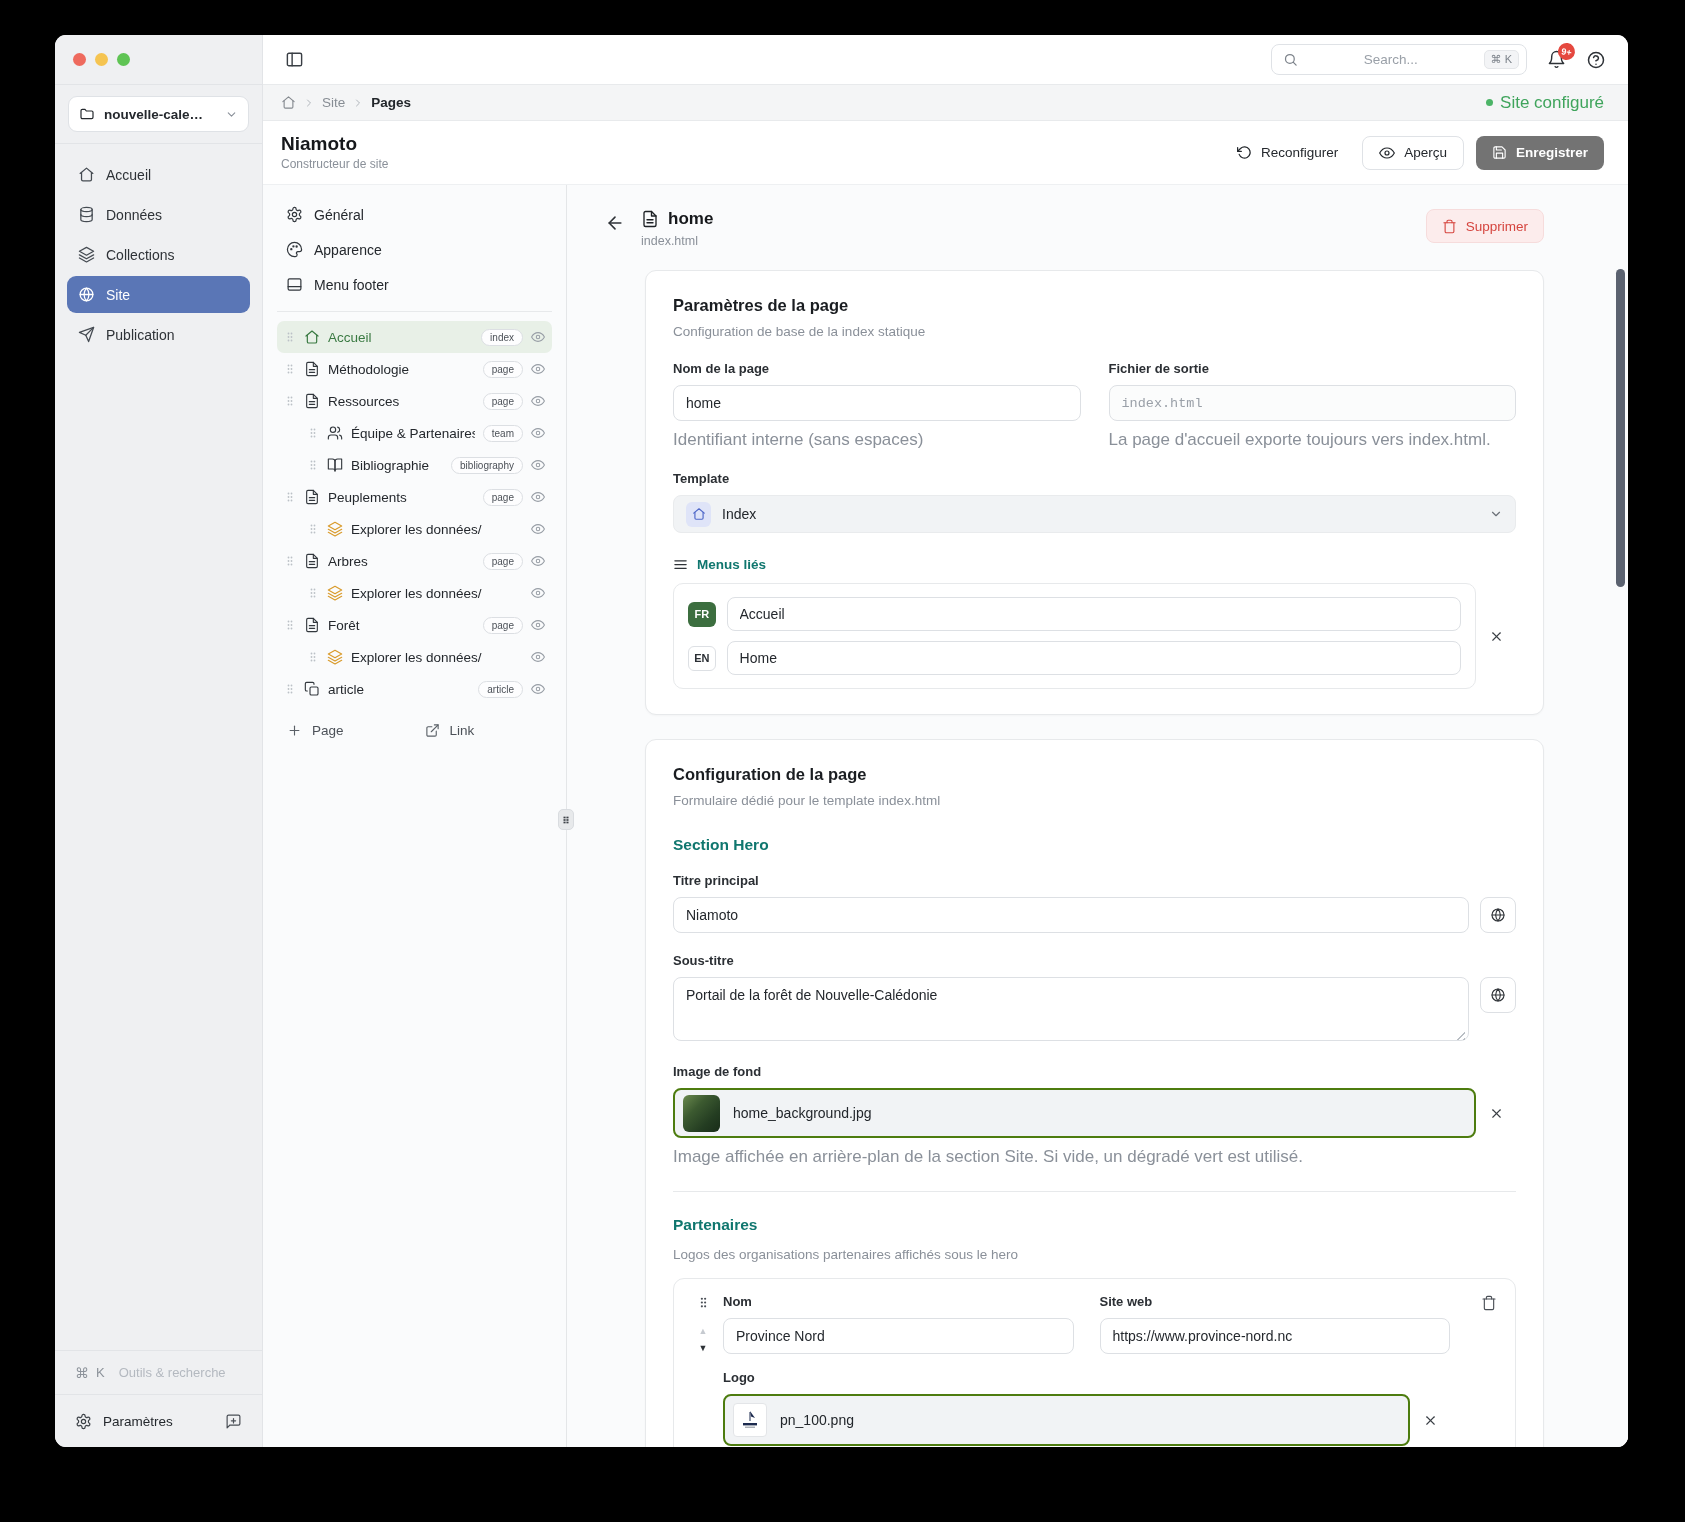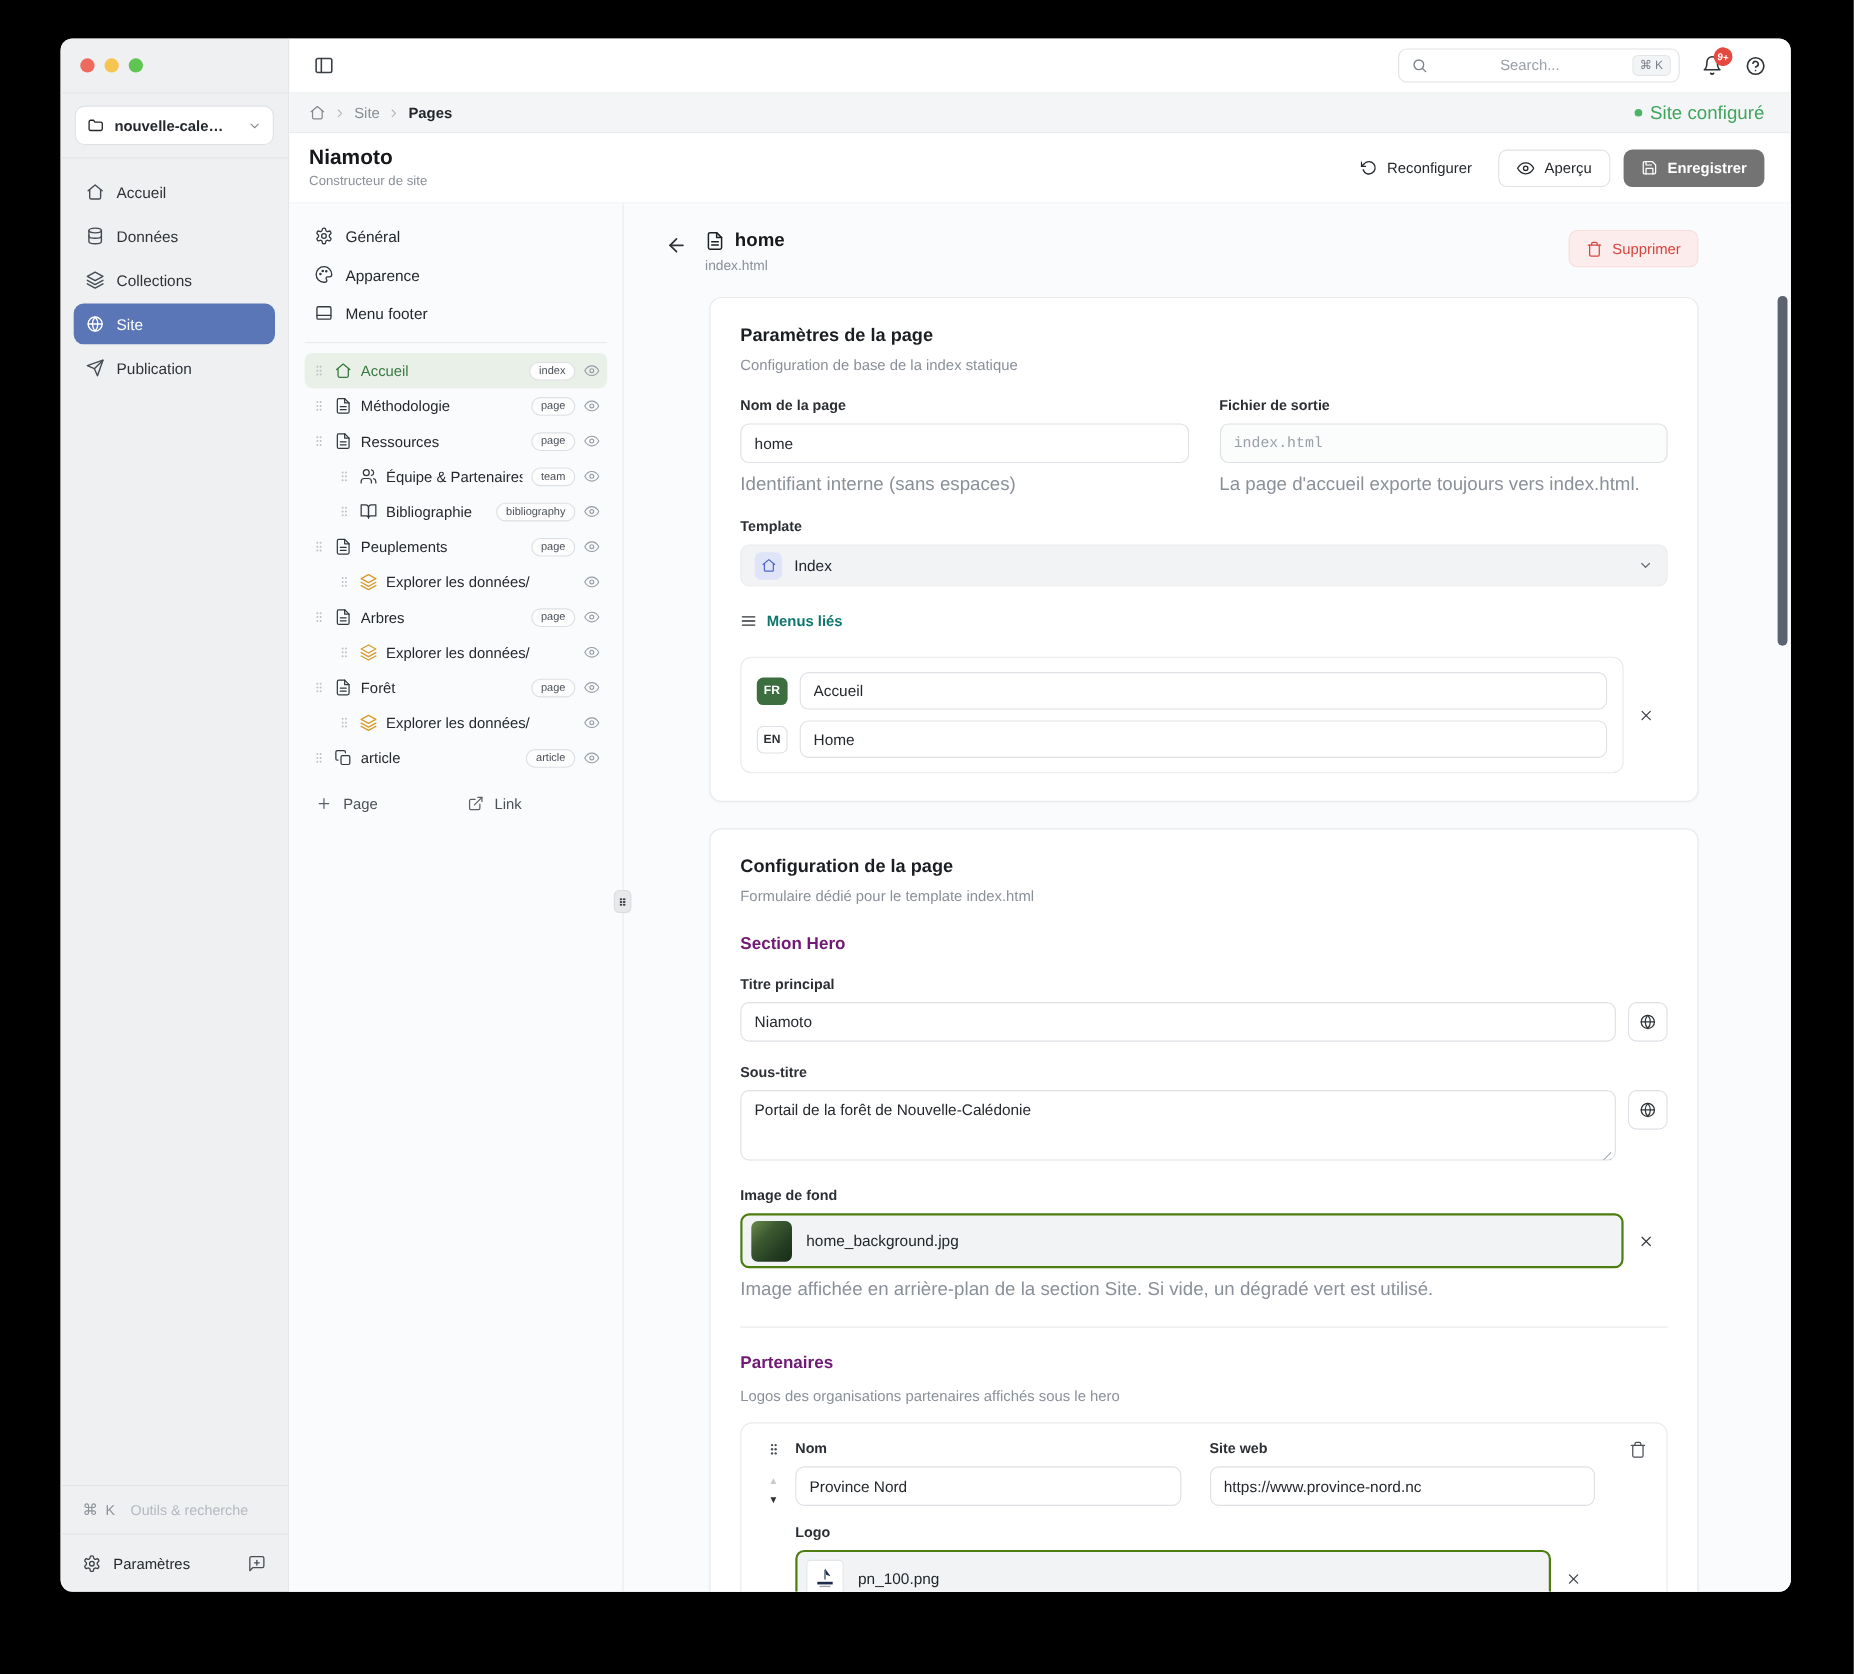--- a/index.html
+++ b/index.html
@@ -121,31 +121,31 @@
   .tb::placeholder{color:#9aa0a8;}
   .help{font-size:17px;color:#8a9099;margin-top:9px;}
   .select{margin-top:9px;height:38px;background:#f1f3f5;border:1px solid #e9ebed;border-radius:8px;
     display:flex;align-items:center;gap:11px;padding:0 12px;}
   .tpl-chip{width:25px;height:25px;border-radius:6px;background:#dfe4f8;display:flex;align-items:center;justify-content:center;color:#5068c8;}
   .select .val{font-size:14px;color:#22262b;font-weight:500;flex:1;}
   .select .chev{color:#6a7077;}
   .menus-label-row{display:flex;align-items:center;gap:9px;margin-top:24px;}
   .menus-label-row .ic{color:#2e3237;}
   .menus-label-row .lbl{font-size:13.5px;font-weight:600;color:#0f766e;}
-  .menus-wrap{display:flex;align-items:center;margin-top:25px;}
+  .menus-wrap{display:flex;align-items:center;margin-top:11px;}
   .menus-box{flex:1;border:1px solid #e7e9eb;border-radius:10px;padding:13px 14px;display:flex;flex-direction:column;gap:10px;}
   .menu-line{display:flex;align-items:center;gap:11px;}
   .lang-badge{width:29px;height:25px;border-radius:6px;display:flex;align-items:center;justify-content:center;
     font-size:11px;font-weight:700;}
   .lang-badge.fr{background:#3c6e3f;color:#fff;}
   .lang-badge.en{background:#fff;color:#2b2f34;border:1px solid #dde0e4;}
   .menu-line .tb{margin-top:0;height:34px;}
   .x-btn{display:flex;align-items:center;justify-content:center;width:40px;height:32px;color:#3a3f45;}
 
-  .section-h{font-size:15.5px;font-weight:700;color:#701a75;margin-top:28px;}
+  .section-h{font-size:15.5px;font-weight:700;color:#0f766e;margin-top:28px;}
   .input-row{display:flex;align-items:flex-start;gap:11px;margin-top:9px;}
   .input-row .tb{margin-top:0;}
   .globe-btn{width:36px;height:36px;border:1px solid #dde0e4;border-radius:8px;background:#fff;
     display:flex;align-items:center;justify-content:center;color:#2e3237;flex:0 0 36px;}
   .ta-wrap{position:relative;flex:1;}
   .ta{width:100%;height:64px;border:1px solid #dde0e4;border-radius:8px;padding:9px 12px;font-size:14px;color:#24282d;resize:none;}
   .ta-grip{position:absolute;right:4px;bottom:5px;width:10px;height:10px;
     background:repeating-linear-gradient(315deg,#b9bec4 0 1.5px,transparent 1.5px 4.5px);
     clip-path:polygon(100% 0,100% 100%,0 100%);}
   .file-row{display:flex;align-items:center;margin-top:9px;}

